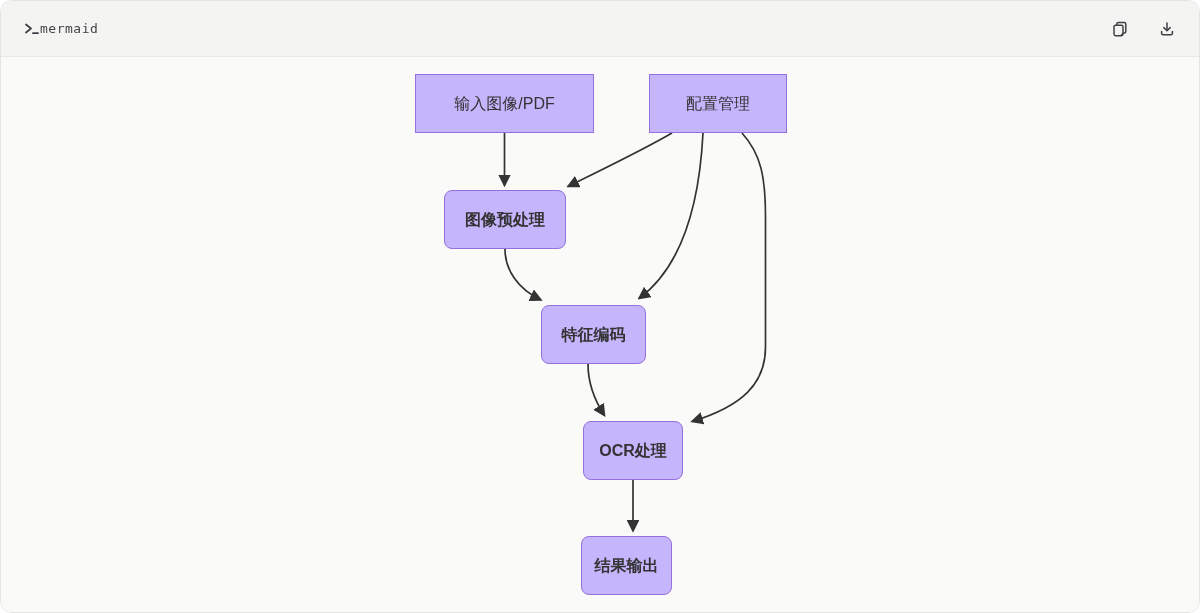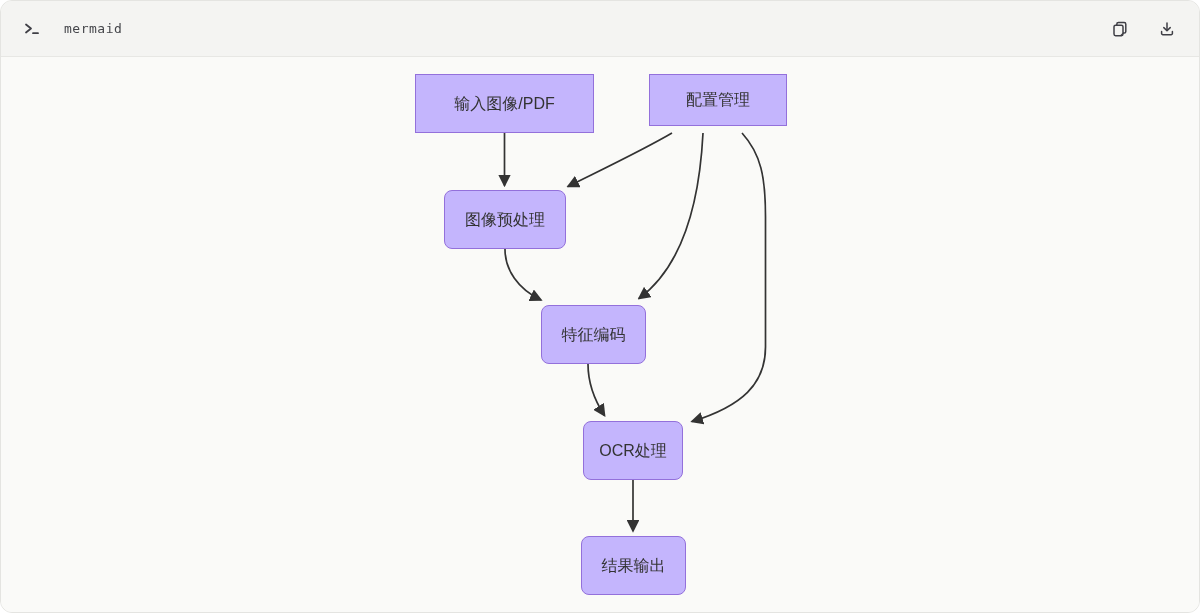--- a/index.html
+++ b/index.html
@@ -17,21 +17,21 @@
   
   .header {
     position: relative;
     height: 56px;
     background: #f4f4f2;
     border-bottom: 1px solid #e7e7e4;
     display: flex;
     align-items: center;
     padding: 0 22px;
   }
-  .header-left { display: flex; align-items: center; gap: 24px; color: #3f3f46; }
+  .header-left { display: flex; align-items: center; gap: 0; color: #3f3f46; }
   .app-title {
     font-family: "DejaVu Sans Mono", "Liberation Mono", monospace;
     font-size: 13px;
     color: #44454a;
     letter-spacing: 0.5px;
   }
   .header-center {
     position: absolute;
     left: 50%; top: 50%;
     transform: translate(-50%, -50%);
@@ -77,29 +77,29 @@
     align-items: center;
     justify-content: center;
     background: #c4b5fd;
     border: 1px solid #9370DB;
     color: #333333;
     font-size: 16px;
     text-align: center;
     line-height: 1.2;
     cursor: default;
   }
-  .node.rounded { border-radius: 8px; }
+  .node.rounded { border-radius: 8px; font-weight: bold; }
 
   
   #node-A { left: 414px; top: 17px;  width: 179px; height: 59px; }
-  #node-F { left: 648px; top: 17px;  width: 138px; height: 52px; }
+  #node-F { left: 648px; top: 17px;  width: 138px; height: 59px; }
   #node-B { left: 443px; top: 133px; width: 122px; height: 59px; }
   #node-C { left: 540px; top: 248px; width: 105px; height: 59px; }
   #node-D { left: 582px; top: 364px; width: 100px; height: 59px; }
-  #node-E { left: 580px; top: 479px; width: 105px; height: 59px; }
+  #node-E { left: 580px; top: 479px; width: 91px; height: 59px; }
 </style>
 </head>
 <body>
 
 <div class="card">
 
   <div class="header">
 
     <div class="header-left">
       <span style="display:flex;">

